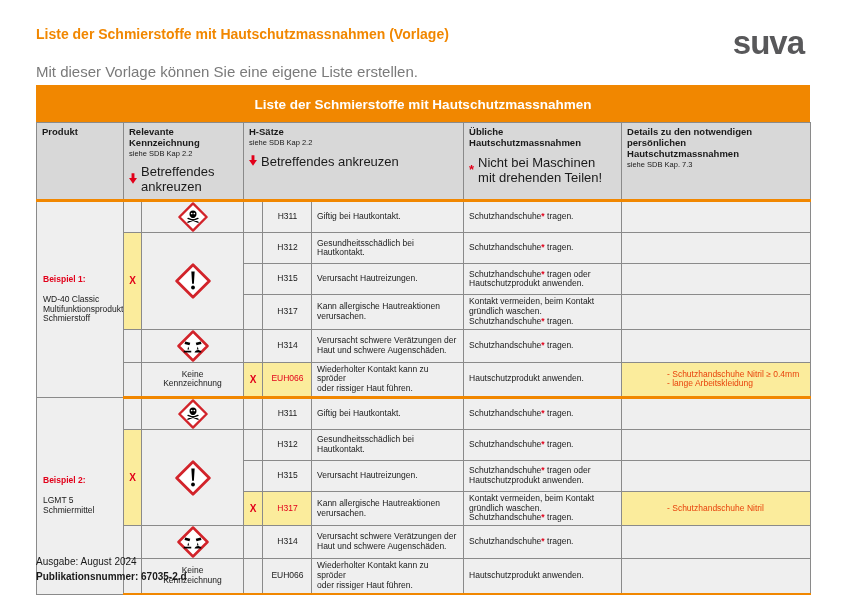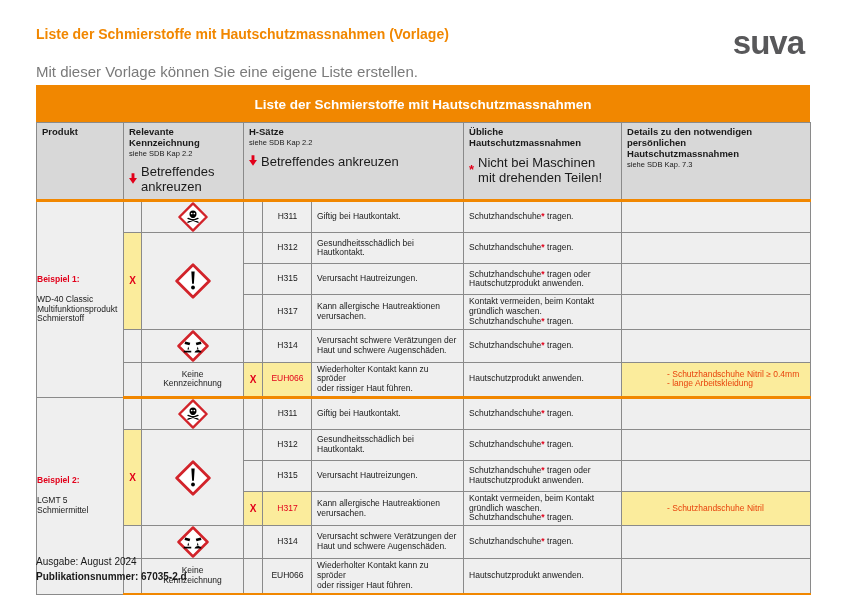--- a/index.html
+++ b/index.html
@@ -24,21 +24,21 @@
         vertical-align:middle;text-align:left;font-weight:normal;overflow:hidden;}
   tr.head th{background:var(--header_bg);vertical-align:top;padding:4px 5px;height:41px;
         border-bottom:3px solid var(--orange);}
   tr.body{height:31px;}
   tr.sec-end td{border-bottom:3px solid var(--orange);}
   .h-title{font-weight:bold;font-size:9.5px;white-space:pre-line;}
   .h-sub{font-size:7.5px;margin-top:1px;}
   .h-note{font-size:13px;margin-top:7px;display:flex;gap:4px;align-items:center;}
   .red{color:var(--red);}
   .star{font-weight:bold;}
-  .prod-cell{vertical-align:middle;padding-left:0;}
+  .prod-cell{vertical-align:middle;padding-left:6px;}
   .prod-label{color:var(--red);font-weight:bold;margin-bottom:10px;}
   .prod-name{white-space:pre-line;}
   .chk{padding:0;text-align:center;font-weight:bold;font-size:10px;}
   .chk.on{background:var(--yellow);color:var(--red);}
   .icon-cell{text-align:center;padding:0;}
   .icon-cell svg{display:block;margin:0 auto;}
   .no-picto{white-space:pre-line;text-align:center;}
   .code{padding-left:6px;text-align:center;}
   .code.on{background:var(--yellow);color:var(--red);}
   .pre{white-space:pre-line;}

